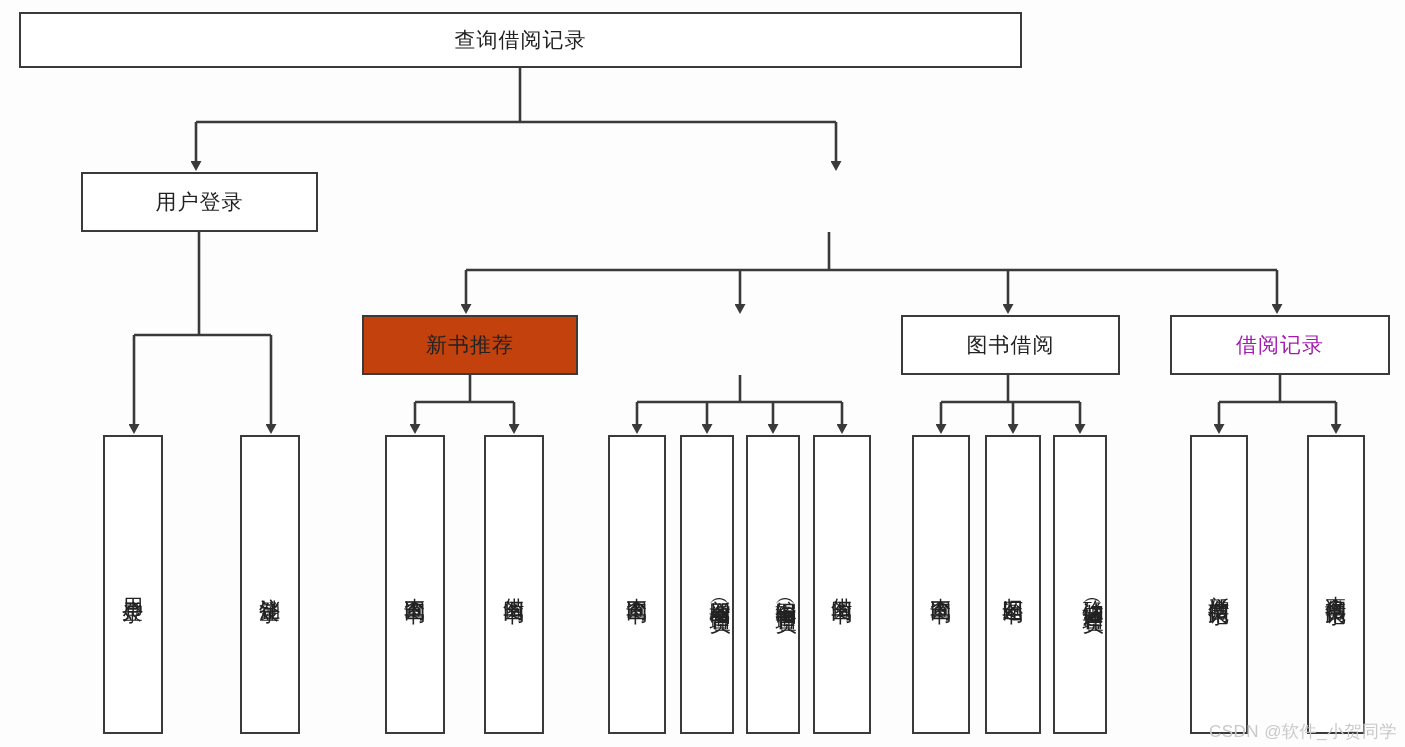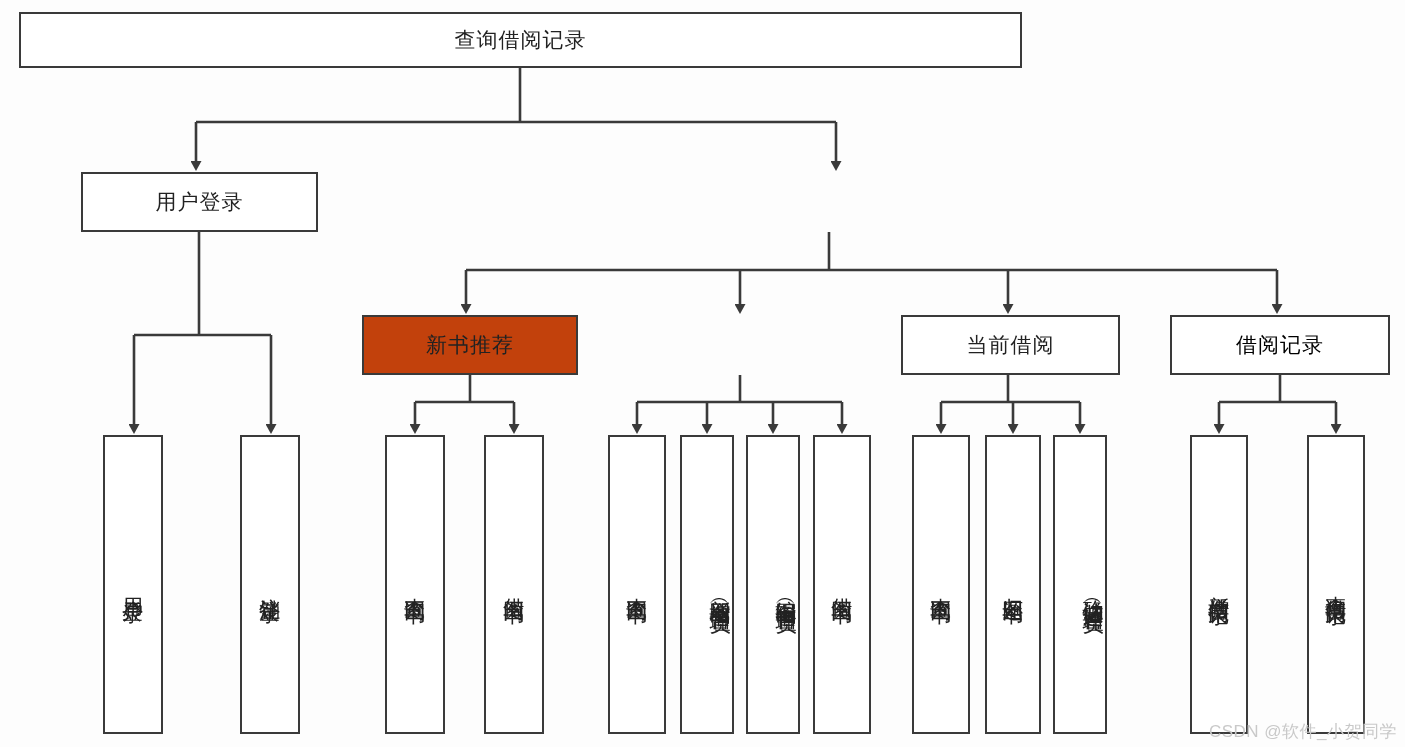--- a/index.html
+++ b/index.html
@@ -129,23 +129,23 @@
   </div>
 
   <div class="node h" id="n-l2-0" style="left: 81px; top: 172px; width: 237px; height: 60px; border-color: rgb(58, 58, 58); background: rgb(255, 255, 255); color: rgb(34, 34, 34);">
     <span>用户登录</span>
   </div>
 
   <div class="node h" id="n-l3-0" style="left: 362px; top: 315px; width: 216px; height: 60px; border-color: rgb(58, 58, 58); background: #c2410c; color: rgb(34, 34, 34);">
     <span>新书推荐</span>
   </div>
   <div class="node h" id="n-l3-2" style="left: 901px; top: 315px; width: 219px; height: 60px; border-color: rgb(58, 58, 58); background: rgb(255, 255, 255); color: rgb(34, 34, 34);">
-    <span>当前借阅</span>
+    <span>图书借阅</span>
   </div>
-  <div class="node h" id="n-l3-3" style="left: 1170px; top: 315px; width: 220px; height: 60px; border-color: rgb(58, 58, 58); background: rgb(255, 255, 255); color: #000000;">
+  <div class="node h" id="n-l3-3" style="left: 1170px; top: 315px; width: 220px; height: 60px; border-color: rgb(58, 58, 58); background: rgb(255, 255, 255); color: #a21caf;">
     <span>借阅记录</span>
   </div>
 
   <div class="node v vmid" id="n-l4-0" style="left: 103px; top: 435px; width: 60px; height: 299px; border-color: rgb(58, 58, 58); background: rgb(255, 255, 255); color: rgb(34, 34, 34);">
     <span>用户登录</span>
   </div>
   <div class="node v vmid" id="n-l4-1" style="left: 240px; top: 435px; width: 60px; height: 299px; border-color: rgb(58, 58, 58); background: rgb(255, 255, 255); color: rgb(34, 34, 34);">
     <span>注销登录</span>
   </div>
   <div class="node v vmid" id="n-l4-2" style="left: 385px; top: 435px; width: 60px; height: 299px; border-color: rgb(58, 58, 58); background: rgb(255, 255, 255); color: rgb(34, 34, 34);">

